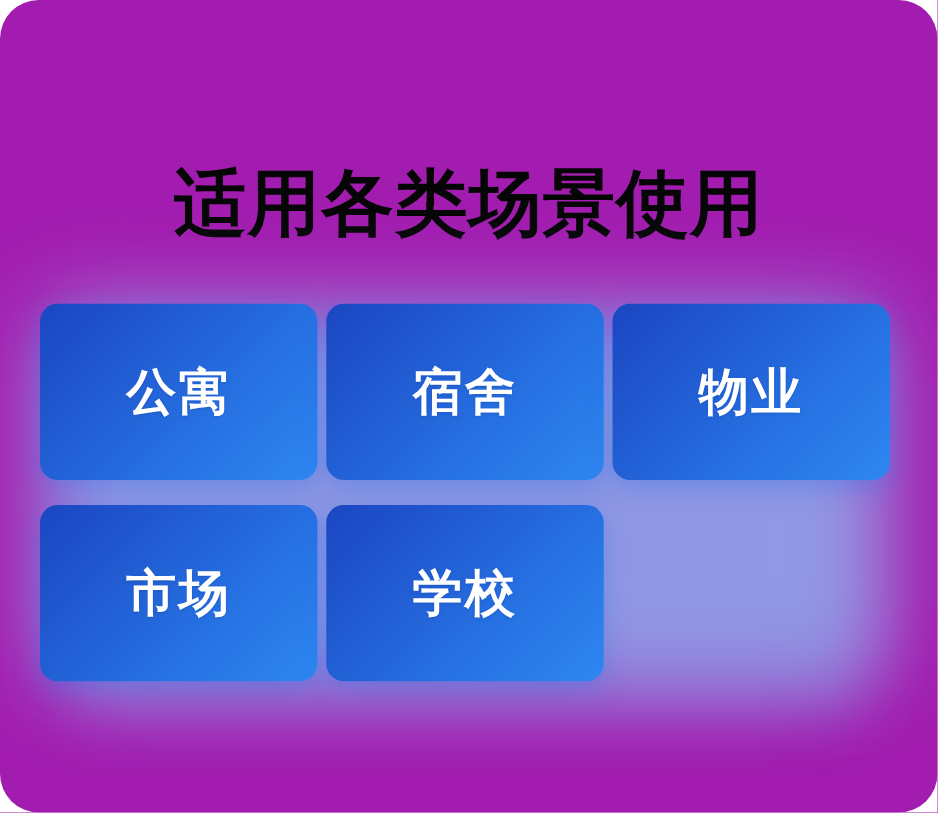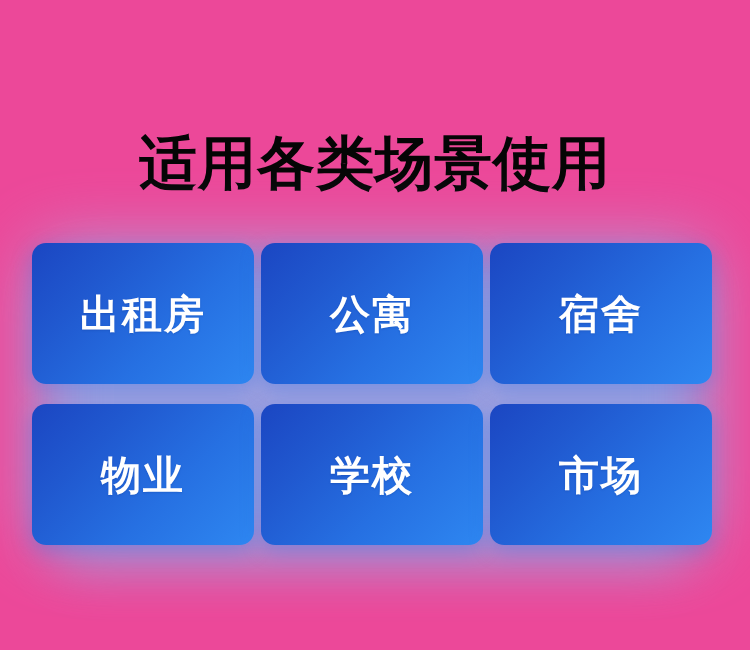--- a/index.html
+++ b/index.html
@@ -12,21 +12,22 @@
     background: #ffffff;
     font-family: "Liberation Sans", "DejaVu Sans", sans-serif;
     overflow: hidden;
     position: relative;
   }
 
   .page {
     position: relative;
     width: 750px;
     height: 650px;
-    background: #ec4899;
+    background: #a21caf;
+    border-radius: 31px;
   }
 
   
   .title-wrap {
     position: absolute;
     left: 0;
     top: 88px;
     width: 750px;
     text-align: center;
   }
@@ -108,38 +109,35 @@
 
   <div class="title-wrap">
     <h1 class="page-title">适用各类场景使用</h1>
   </div>
 
   <div class="grid-glow"></div>
   <div class="grid-glow-2"></div>
 
   <div class="card-grid">
 
-    <div class="scene-card">
-      <span class="scene-card-label">出租房</span>
-    </div>
 
     <div class="scene-card">
       <span class="scene-card-label">公寓</span>
     </div>
 
     <div class="scene-card">
       <span class="scene-card-label">宿舍</span>
     </div>
 
     <div class="scene-card">
       <span class="scene-card-label">物业</span>
     </div>
 
     <div class="scene-card">
-      <span class="scene-card-label">学校</span>
+      <span class="scene-card-label">市场</span>
     </div>
 
     <div class="scene-card">
-      <span class="scene-card-label">市场</span>
+      <span class="scene-card-label">学校</span>
     </div>
 
   </div>
 </div>
 
 </body></html>

